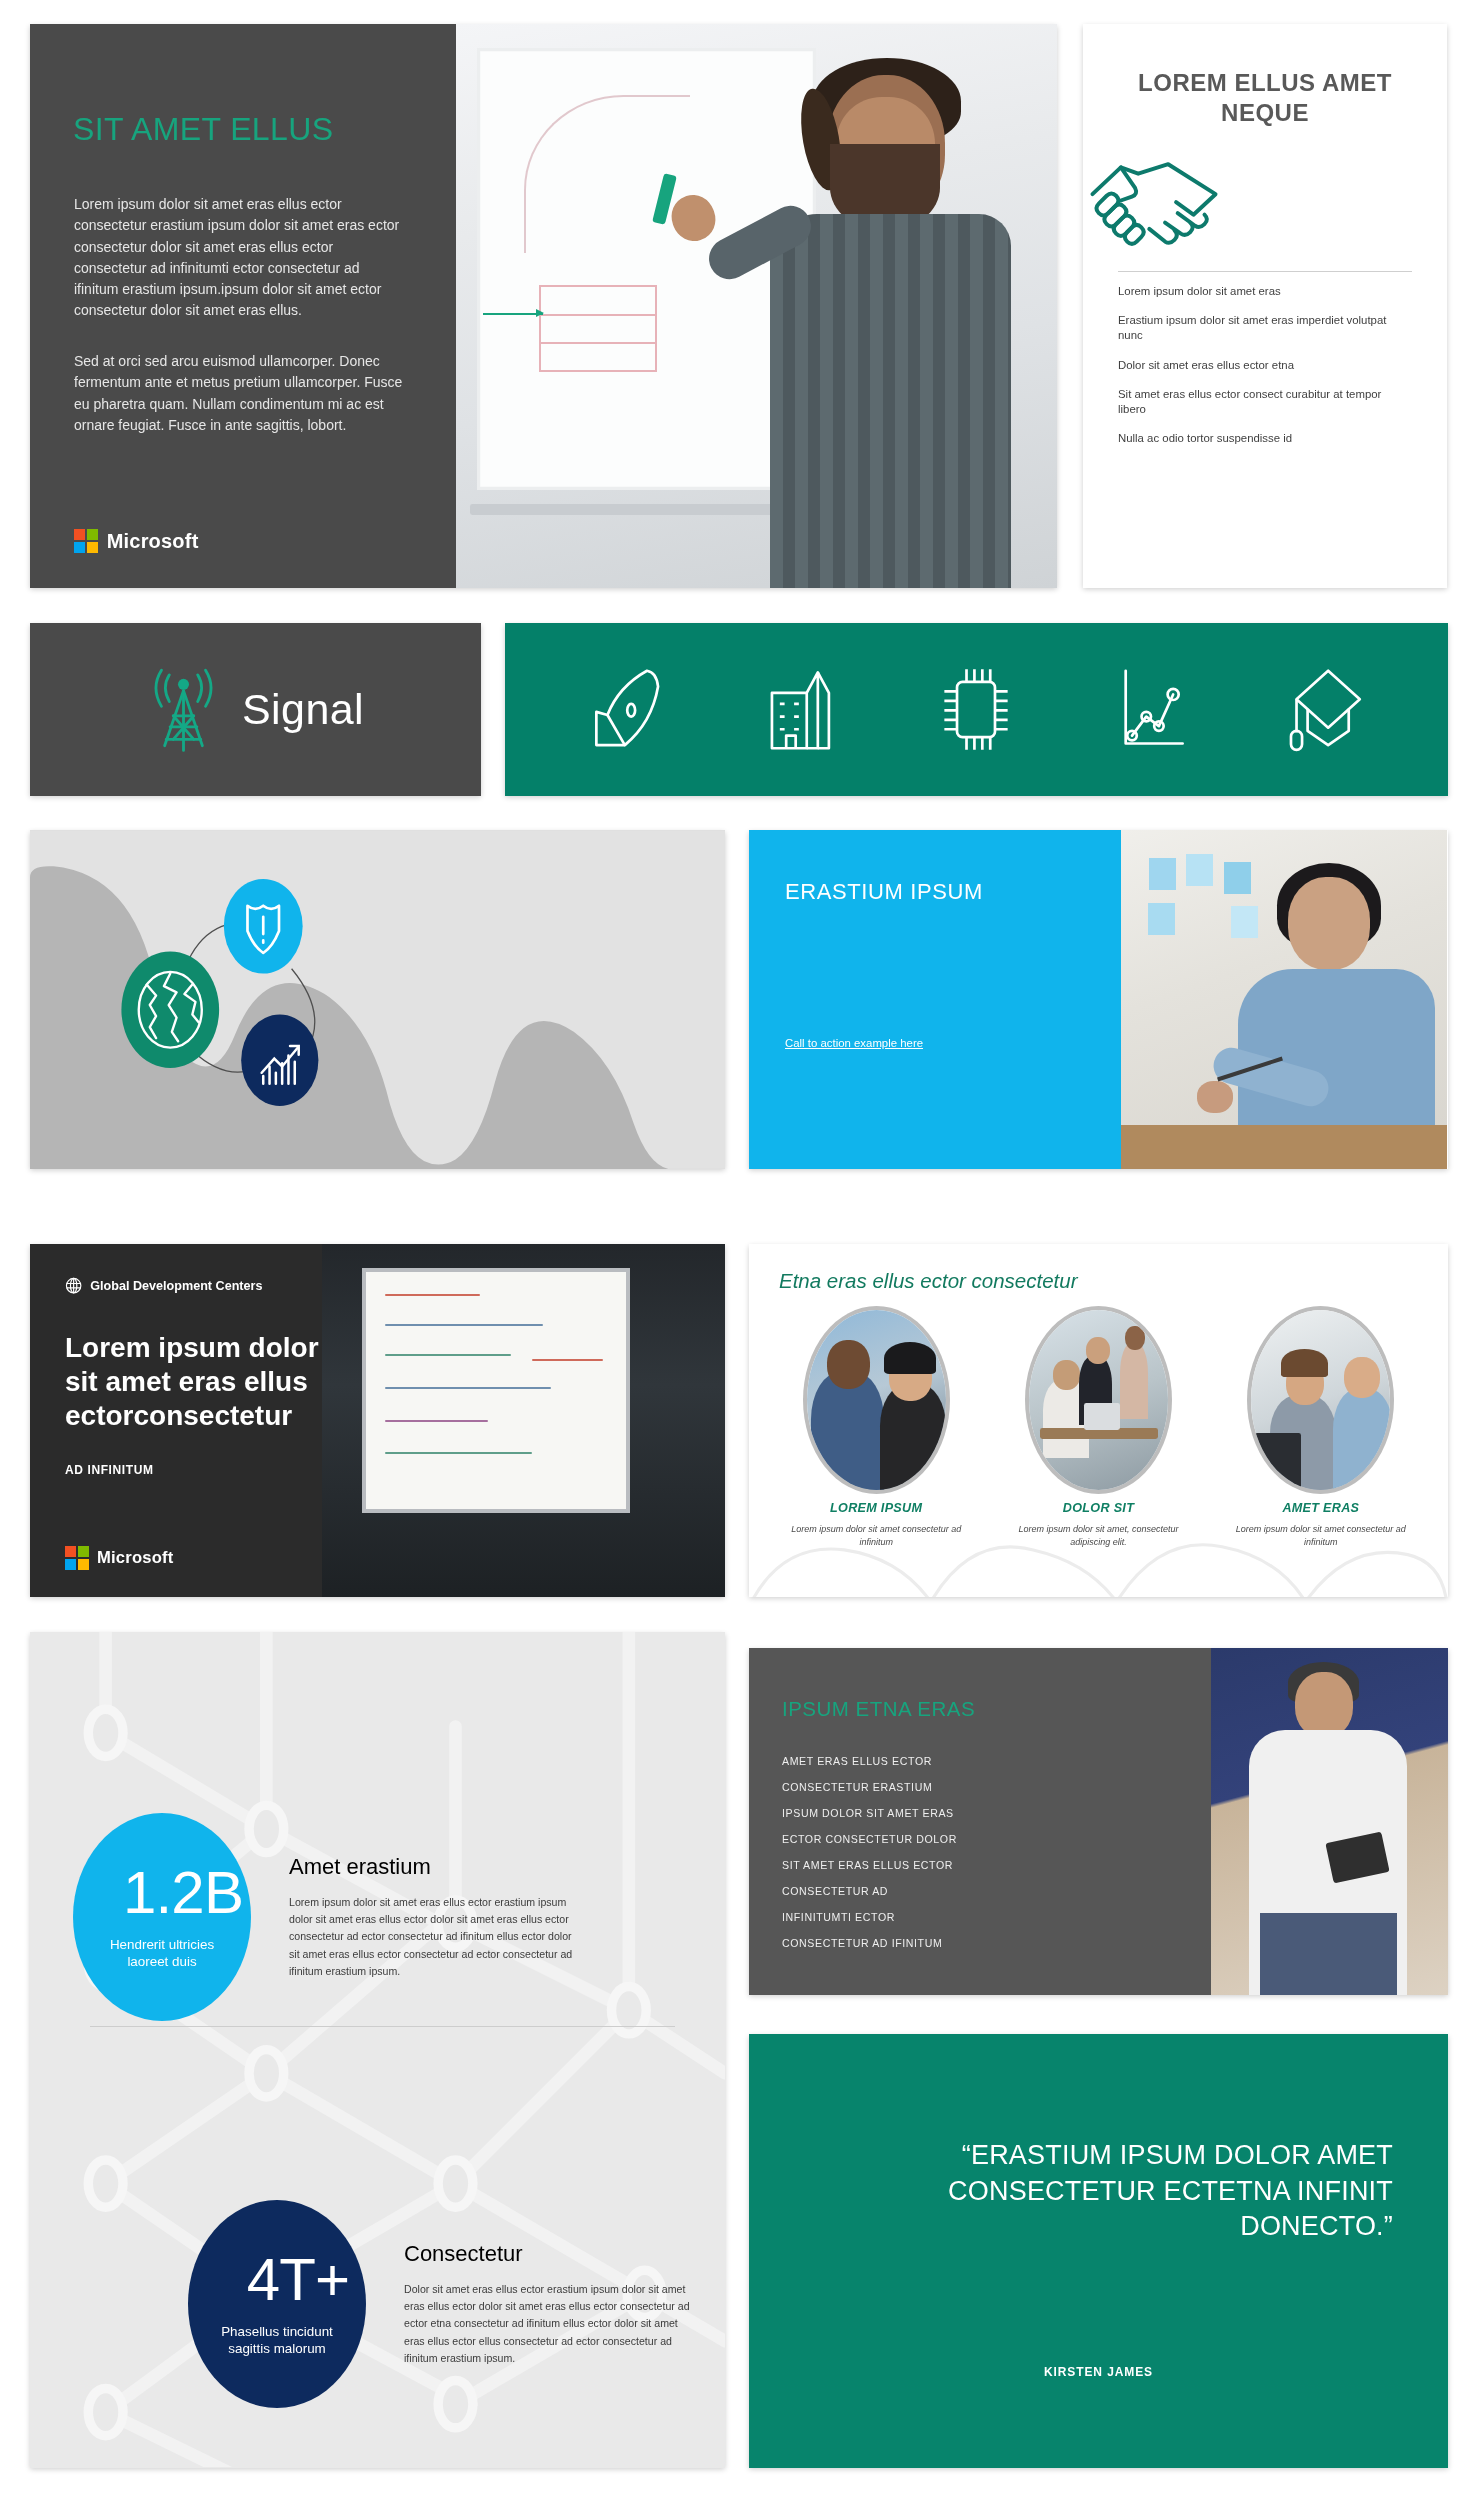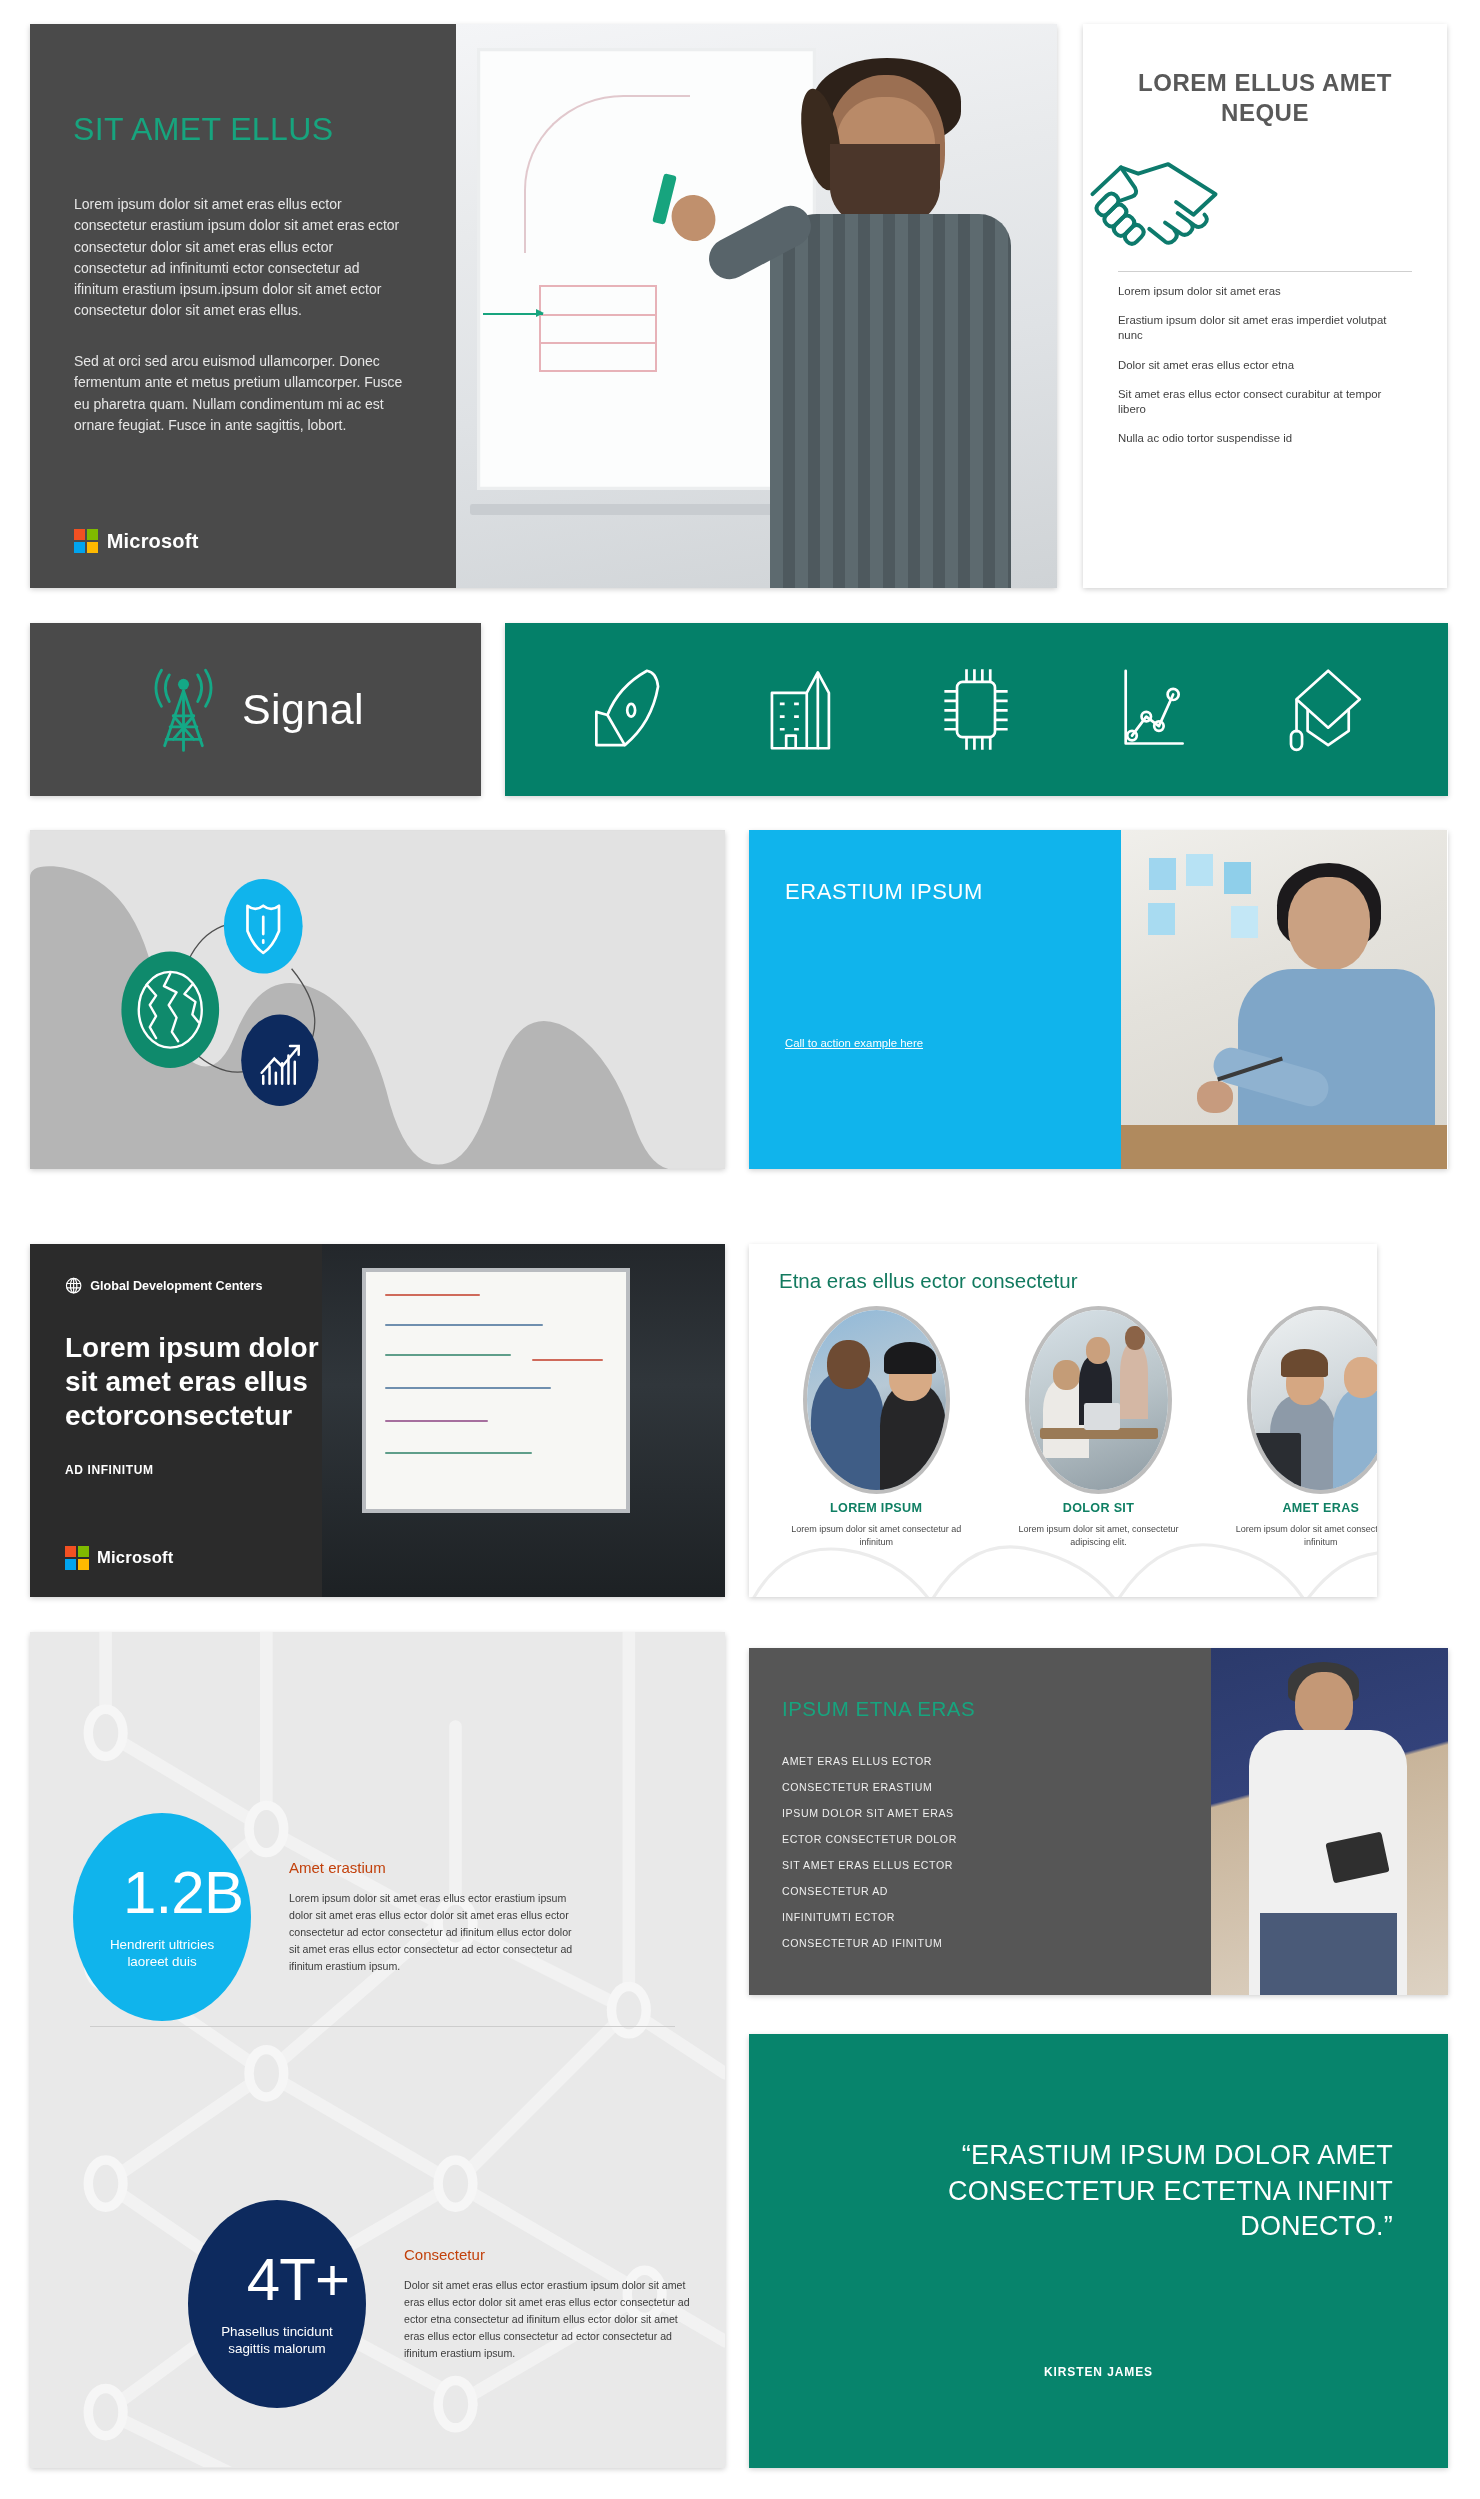--- a/index.html
+++ b/index.html
@@ -98,42 +98,42 @@
   #s7 .h { position:absolute; left:35px; top:87px; width:292px; color:#fff; font-size:28px;
            font-weight:600; line-height:1.22; }
   #s7 .sub { position:absolute; left:35px; top:219px; color:#fff; font-size:12px; font-weight:700; letter-spacing:0.6px;}
   #s7 .ms { position:absolute; left:35px; bottom:27px; display:flex; align-items:center; gap:8px;}
   #s7 .bgimg{position:absolute;left:292px;top:0;width:404px;height:100%;
              background:linear-gradient(180deg,#23272b 0%,#30363b 40%,#1d2124 100%);}
   .wb2{position:absolute;left:44px;top:28px;width:260px;height:237px;background:#f7f7f4;box-shadow:0 0 0 4px #b9bcc0;}
   .wb2 span{position:absolute;height:2.4px;background:#67a8c9;border-radius:1.6px;}
   .dude{position:absolute;width:93px;bottom:0;}
 
-  #s8 { left: 749px; top: 1244px; width: 628px; height: 353px; }
+  #s8 { left: 749px; top: 1244px; width: 699px; height: 353px; font-style: italic; }
   #s8 .ttl { position:absolute; left:30px; top:25px; color:#127a5f; font-size:20.5px; font-weight:400;}
   #s8 .cols { position:absolute; left:16px; top:66px; width:667px; display:flex; }
   #s8 .col { flex:1; text-align:center; }
   #s8 .ov { width:139px; height:180px; margin:0 auto; border-radius:50%;
             box-shadow: 0 0 0 4px #bdbdbd; overflow:hidden; position:relative; }
   #s8 .ct { margin-top:11px; color:#0f7f63; font-size:12.6px; font-weight:700; letter-spacing:0.3px; }
   #s8 .cd { margin-top:8px; color:#4a4a4a; font-size:9px; line-height:1.46; padding:0 24px;}
   .ph-a{position:absolute;inset:0;background:linear-gradient(160deg,#8fb8d8 0%,#b7c9d6 45%,#6b7b86 100%);}
   .ph-b{position:absolute;inset:0;background:linear-gradient(160deg,#d8e2e8 0%,#b9c4c9 50%,#8d9aa2 100%);}
   .ph-c{position:absolute;inset:0;background:linear-gradient(160deg,#eef1f2 0%,#cfd6da 50%,#9aa6ad 100%);}
   .fig{position:absolute;border-radius:40% 40% 0 0;}
 
   
   #s9 { left: 30px; top: 1632px; width: 695px; height: 836px; background:#e9e9e9; }
   .netbg { position:absolute; inset:0; opacity:1; }
   #s9 .stat { position:absolute; display:flex; align-items:center; }
   #s9 .circle { border-radius:50%; display:flex; flex-direction:column;
                 align-items:center; justify-content:center; text-align:center; color:#fff;}
   #s9 .num { font-size:60px; font-weight:400; line-height:1; letter-spacing:-0.8px;margin-left:42px;}
   #s9 .cap { font-size:13.4px; line-height:1.3; margin-top:12.6px; padding:0 17.3px;}
-  #s9 .sh { color:#c2410c; font-size:15px; font-weight:400; }
+  #s9 .sh { color:#000000; font-size:22px; font-weight:400; }
   #s9 .sb { color:#3c3c3c; font-size:10.6px; line-height:1.62; margin-top:14px; }
   #s9 .divider { position:absolute; left:60px; right:50px; top:394px; height:0.8px; background:#cdcdcd;}
 
   
   #s10 { left: 749px; top: 1648px; width: 699px; height: 347px; }
   #s10 .dark{position:absolute;left:0;top:0;width:462px;height:100%;background:#565656;}
   #s10 .ttl{position:absolute;left:33px;top:49px;color:#17a47e;font-size:20.5px;letter-spacing:0.5px;}
   #s10 .lst{position:absolute;left:33px;top:107px;}
   #s10 .lst div{color:#efefef;font-size:10.6px;letter-spacing:0.6px;margin-bottom:14px;}
   #s10 .img{position:absolute;left:462px;top:0;width:237px;height:100%;

